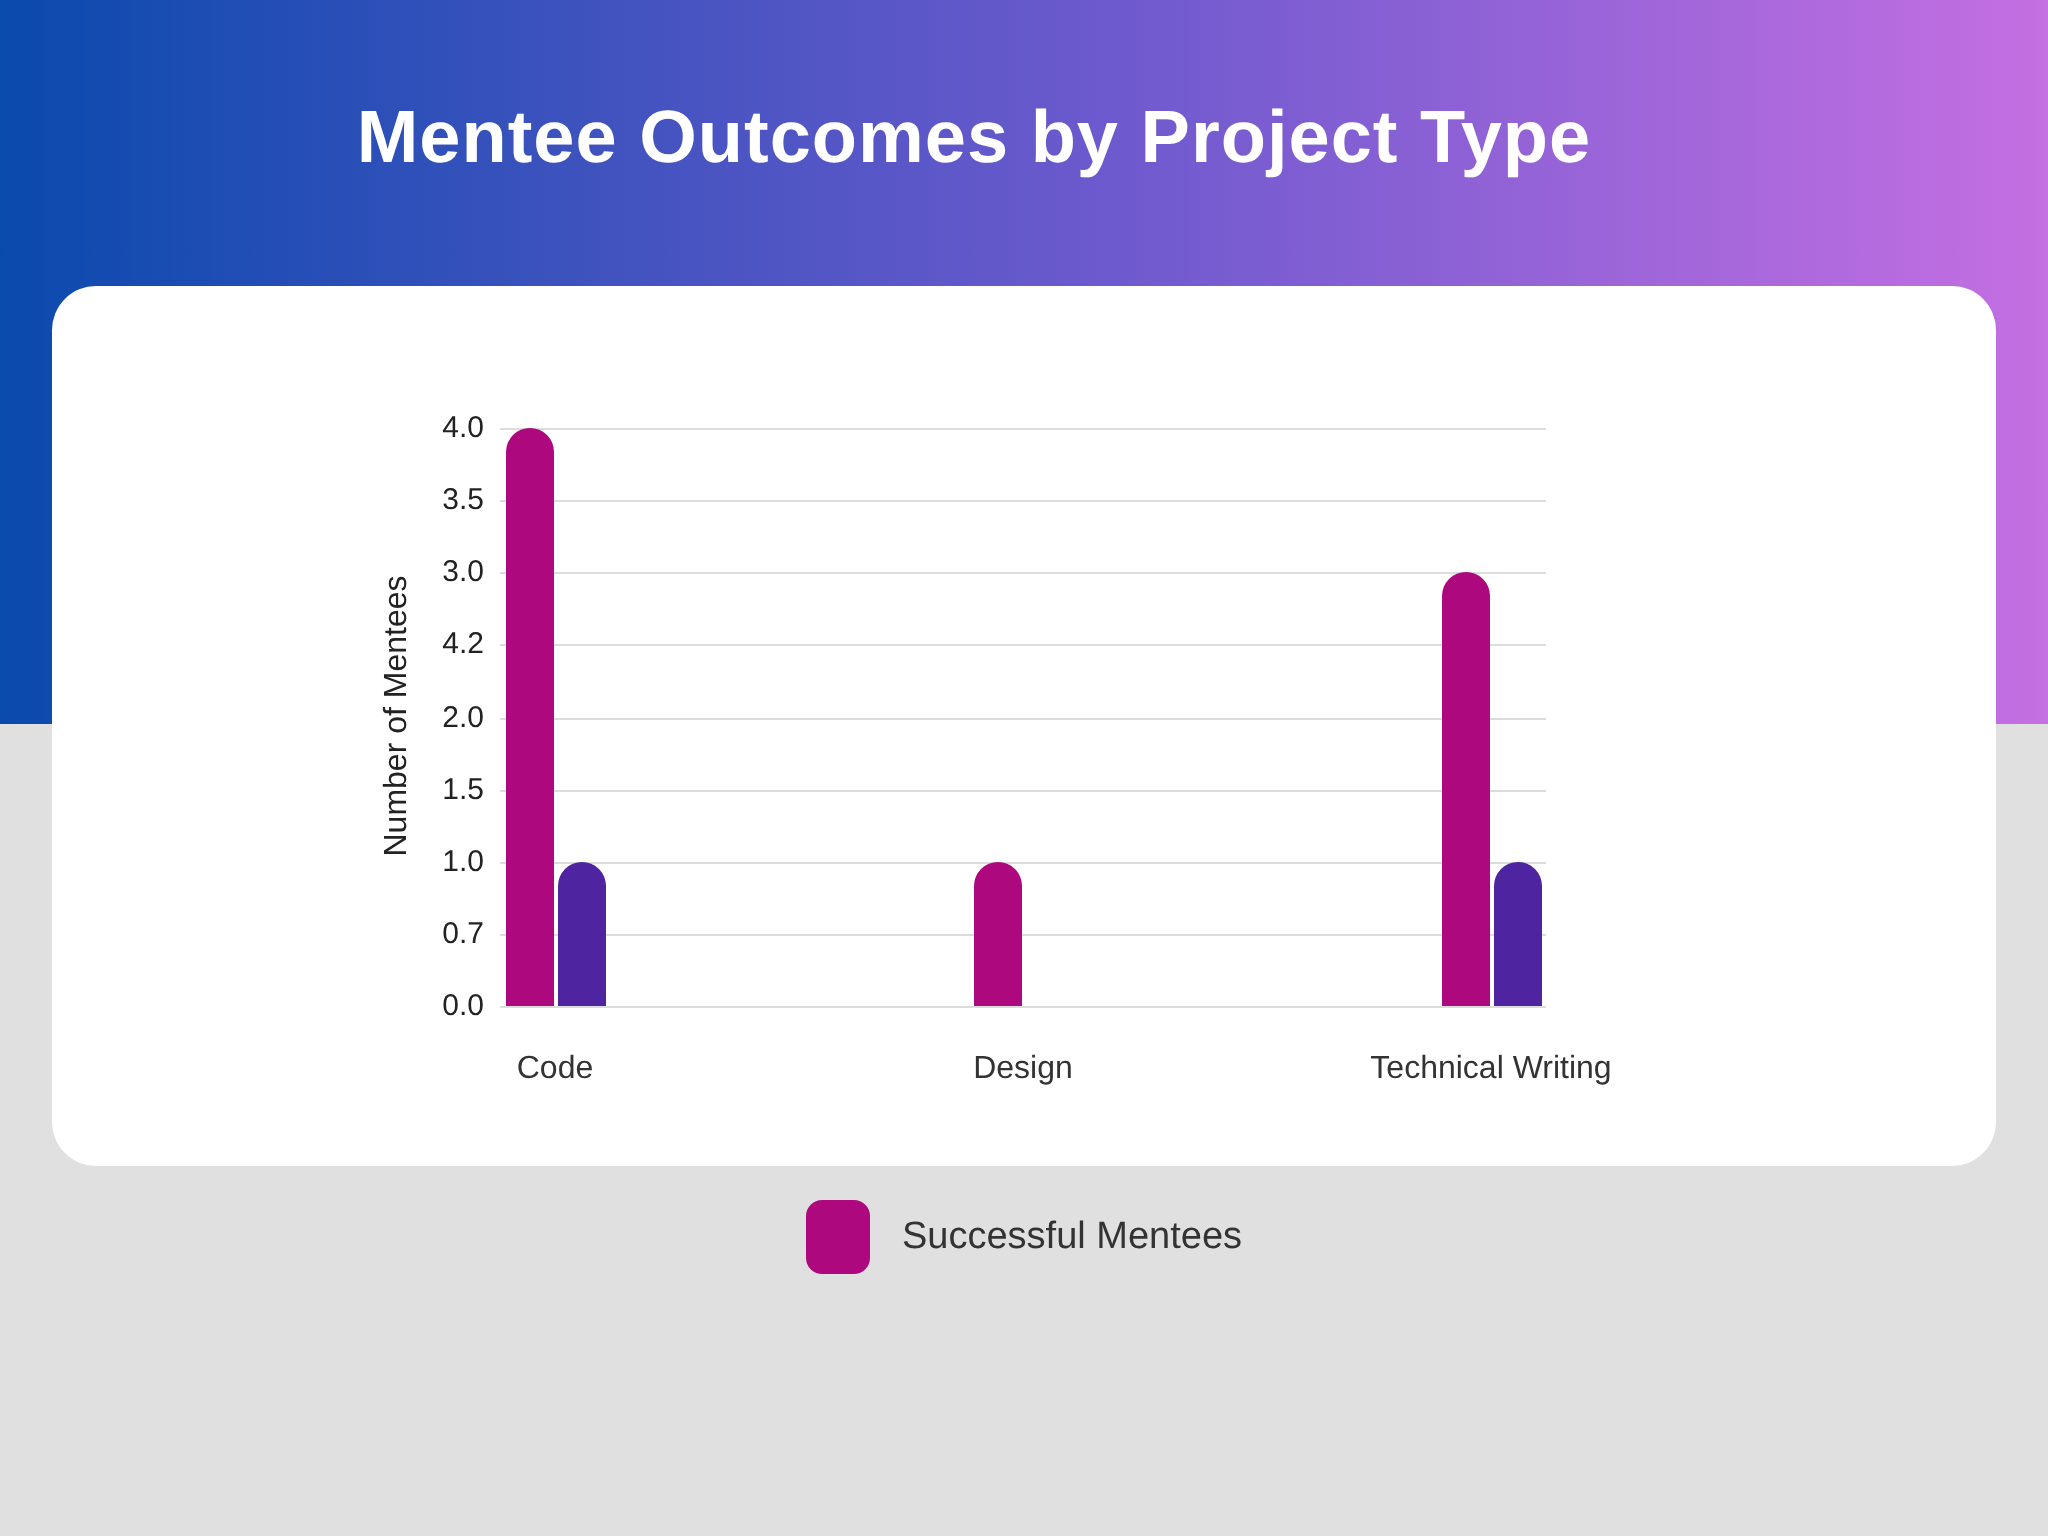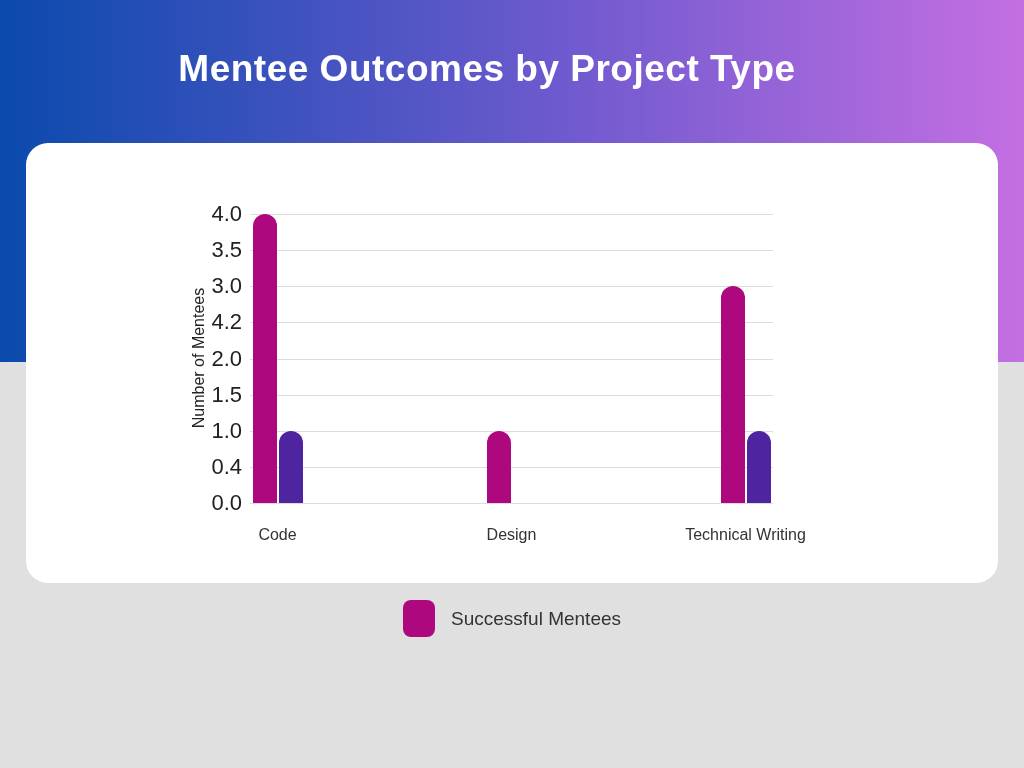--- a/index.html
+++ b/index.html
@@ -27,21 +27,21 @@
     position:absolute;left:0;width:100%;height:1px;background:#dcdcdc;
   }
   .bar{
     position:absolute;bottom:0;width:24px;border-radius:12px 12px 0 0;
   }
   .y-axis-ticks{
     position:absolute;left:150px;top:71px;width:66px;height:289px;
   }
   .ytick{
     position:absolute;right:0;transform:translateY(-50%);
-    font-size:22px;color:#222222;white-space:nowrap;
+    font-size:15px;color:#222222;white-space:nowrap;
   }
   .y-axis-title{
     position:absolute;left:173px;top:215px;
     transform:translate(-50%,-50%) rotate(-90deg);
     font-size:16px;color:#222222;white-space:nowrap;
   }
   .xlabel{
     position:absolute;top:312px;transform:translateX(-50%);
     font-size:16px;color:#333333;white-space:nowrap;
   }
@@ -57,21 +57,21 @@
 <body>
 
 <div class="header-band">
   <div class="page-title">Mentee Outcomes by Project Type</div>
 </div>
 
 <div class="chart-card">
   <div class="y-axis-title">Number of Mentees</div>
   <div class="y-axis-ticks">
       <div class="ytick" style="top: 289px;">0.0</div>
-      <div class="ytick" style="top: 252.875px;">0.4</div>
+      <div class="ytick" style="top: 252.875px;">0.7</div>
       <div class="ytick" style="top: 216.75px;">1.0</div>
       <div class="ytick" style="top: 180.625px;">1.5</div>
       <div class="ytick" style="top: 144.5px;">2.0</div>
       <div class="ytick" style="top: 108.375px;">4.2</div>
       <div class="ytick" style="top: 72.25px;">3.0</div>
       <div class="ytick" style="top: 36px;">3.5</div>
       <div class="ytick" style="top: 0px;">4.0</div>
     </div>
   <div class="plot-area">
       <div class="gridline" style="top: 289px;"></div>

